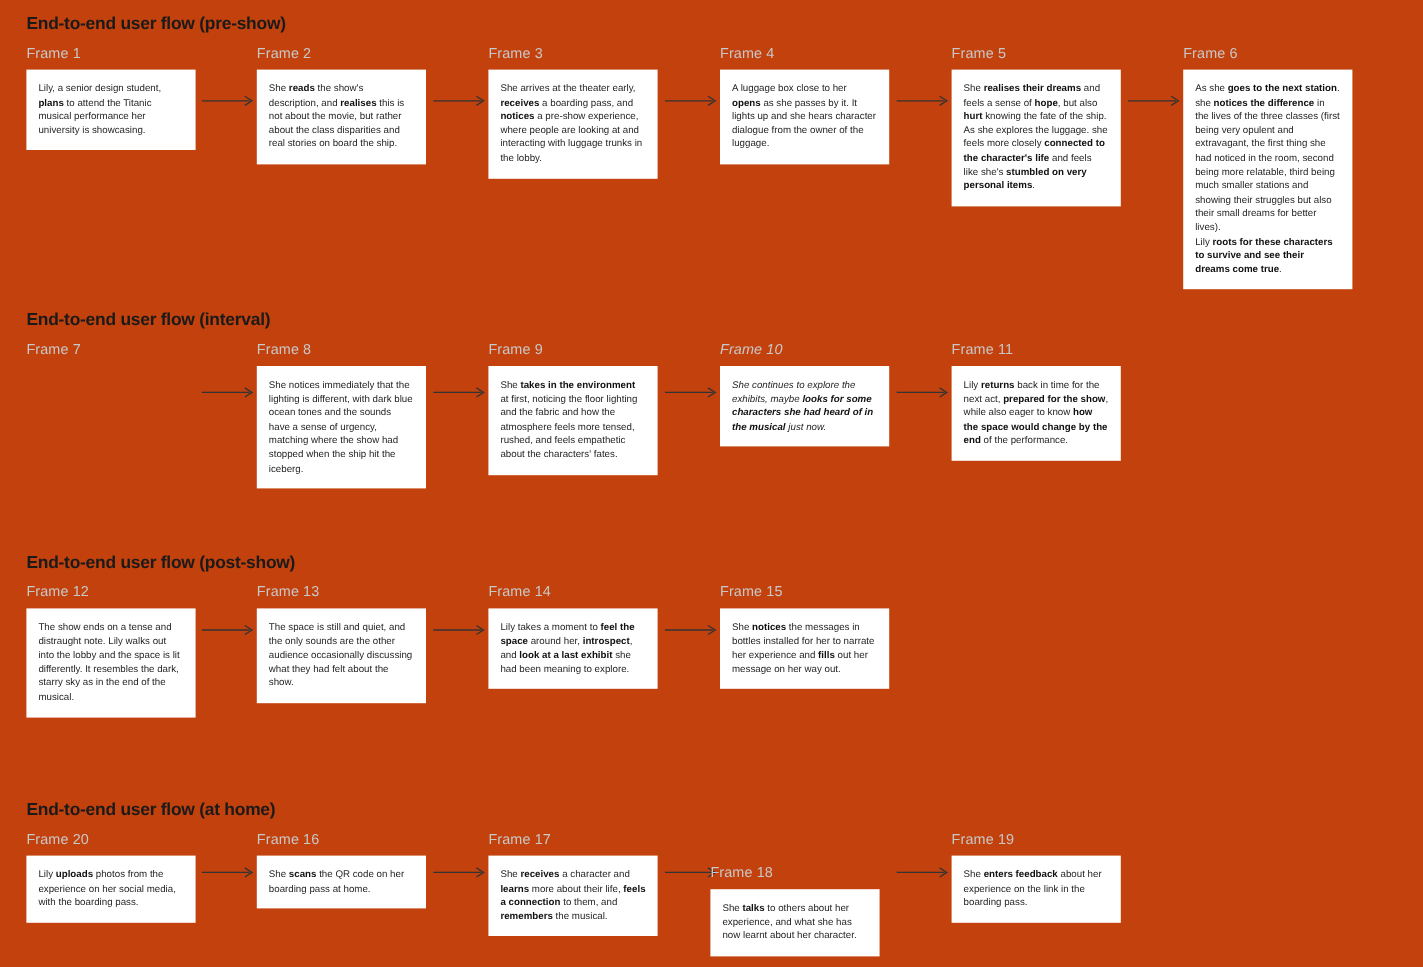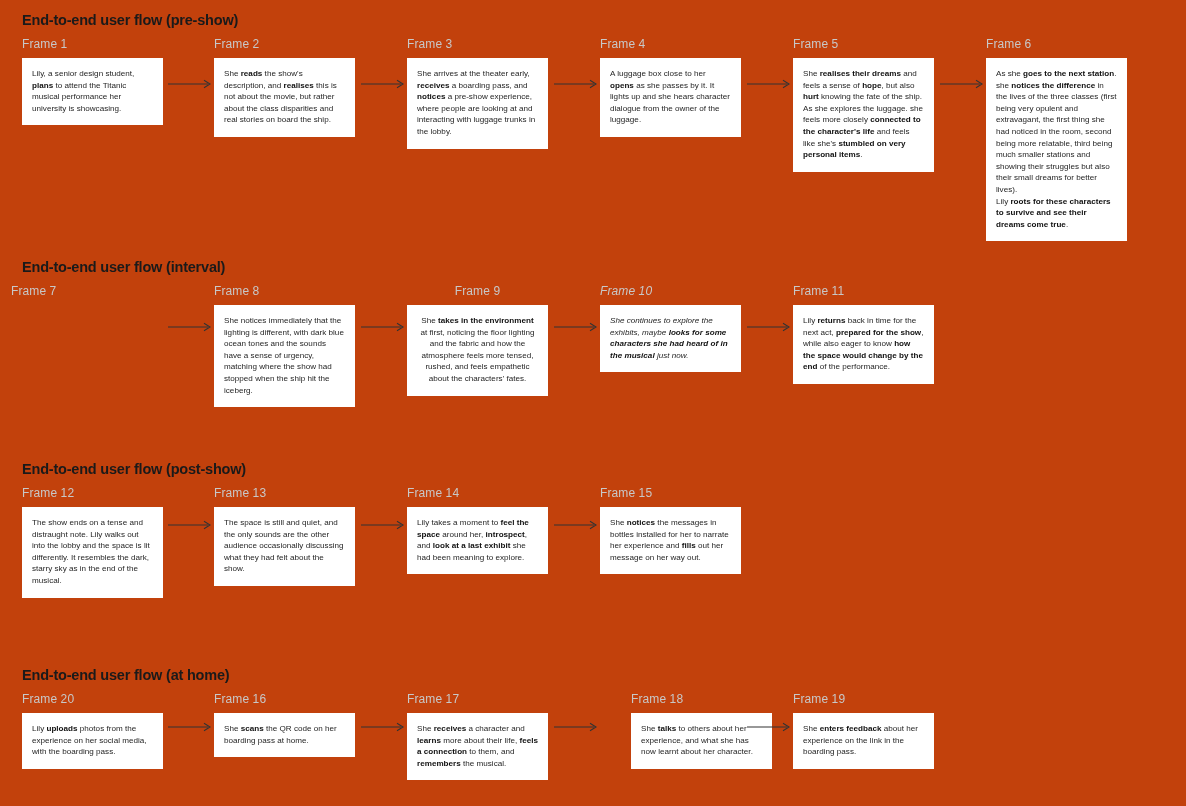--- a/index.html
+++ b/index.html
@@ -130,40 +130,40 @@
           </div>
           <div class="frame" style="left: 986px;">
             <div class="frame-label">Frame 6</div>
             <div class="card">As she <b>goes to the next station</b>. she <b>notices the difference</b> in the lives of the three classes (first being very opulent and extravagant, the first thing she had noticed in the room, second being more relatable, third being much smaller stations and showing their struggles but also their small dreams for better lives).<br>Lily <b>roots for these characters to survive and see their dreams come true</b>.</div>
           </div>
         </div>
       </div>
       <div class="section" style="top: 259px;">
         <div class="section-title">End-to-end user flow (interval)</div>
         <div class="row">
-          <div class="frame" style="left: 11px;">
+          <div class="frame" style="left: 22px;">
             <div class="frame-label">Frame 7</div>
           </div>
           <div class="arrow" style="left: 168px; top: 38px;">
             <svg width="44" height="12" viewBox="0 0 44 12" xmlns="http://www.w3.org/2000/svg">
               <line x1="0" y1="6" x2="40" y2="6" stroke="#333" stroke-width="1.1"></line>
               <polyline points="36,2.2 42,6 36,9.8" fill="none" stroke="#333" stroke-width="1.1" stroke-linejoin="miter"></polyline>
             </svg>
           </div>
           <div class="frame" style="left: 214px;">
             <div class="frame-label">Frame 8</div>
             <div class="card">She notices immediately that the lighting is different, with dark blue ocean tones and the sounds have a sense of urgency, matching where the show had stopped when the ship hit the iceberg.</div>
           </div>
           <div class="arrow" style="left: 361px; top: 38px;">
             <svg width="44" height="12" viewBox="0 0 44 12" xmlns="http://www.w3.org/2000/svg">
               <line x1="0" y1="6" x2="40" y2="6" stroke="#333" stroke-width="1.1"></line>
               <polyline points="36,2.2 42,6 36,9.8" fill="none" stroke="#333" stroke-width="1.1" stroke-linejoin="miter"></polyline>
             </svg>
           </div>
-          <div class="frame" style="left: 407px; text-align: center;">
+          <div class="frame" style="left: 407px;">
             <div class="frame-label">Frame 9</div>
             <div class="card">She <b>takes in the environment</b> at first, noticing the floor lighting and the fabric and how the atmosphere feels more tensed, rushed, and feels empathetic about the characters' fates.</div>
           </div>
           <div class="arrow" style="left: 554px; top: 38px;">
             <svg width="44" height="12" viewBox="0 0 44 12" xmlns="http://www.w3.org/2000/svg">
               <line x1="0" y1="6" x2="40" y2="6" stroke="#333" stroke-width="1.1"></line>
               <polyline points="36,2.2 42,6 36,9.8" fill="none" stroke="#333" stroke-width="1.1" stroke-linejoin="miter"></polyline>
             </svg>
           </div>
           <div class="frame" style="left: 600px; font-style: italic;">
@@ -247,21 +247,21 @@
           <div class="frame" style="left: 407px;">
             <div class="frame-label">Frame 17</div>
             <div class="card">She <b>receives</b> a character and <b>learns</b> more about their life, <b>feels a connection</b> to them, and <b>remembers</b> the musical.</div>
           </div>
           <div class="arrow" style="left: 554px; top: 30px;">
             <svg width="44" height="12" viewBox="0 0 44 12" xmlns="http://www.w3.org/2000/svg">
               <line x1="0" y1="6" x2="40" y2="6" stroke="#333" stroke-width="1.1"></line>
               <polyline points="36,2.2 42,6 36,9.8" fill="none" stroke="#333" stroke-width="1.1" stroke-linejoin="miter"></polyline>
             </svg>
           </div>
-          <div class="frame" style="left: 631px;">
+          <div class="frame" style="left: 592px; margin-top: 28px;">
             <div class="frame-label">Frame 18</div>
             <div class="card">She <b>talks</b> to others about her experience, and what she has now learnt about her character.</div>
           </div>
           <div class="arrow" style="left: 747px; top: 30px;">
             <svg width="44" height="12" viewBox="0 0 44 12" xmlns="http://www.w3.org/2000/svg">
               <line x1="0" y1="6" x2="40" y2="6" stroke="#333" stroke-width="1.1"></line>
               <polyline points="36,2.2 42,6 36,9.8" fill="none" stroke="#333" stroke-width="1.1" stroke-linejoin="miter"></polyline>
             </svg>
           </div>
           <div class="frame" style="left: 793px;">

